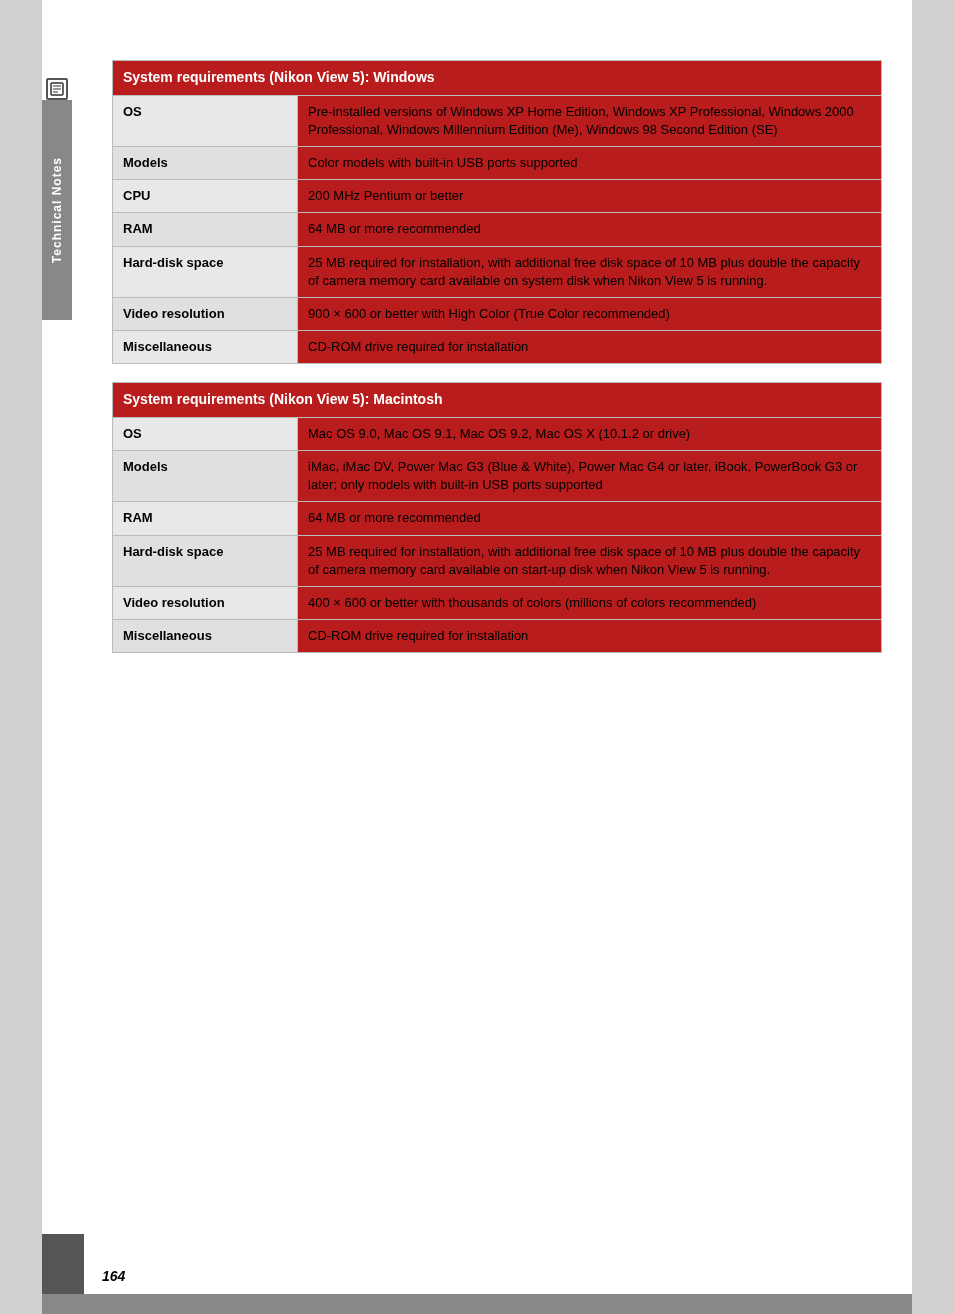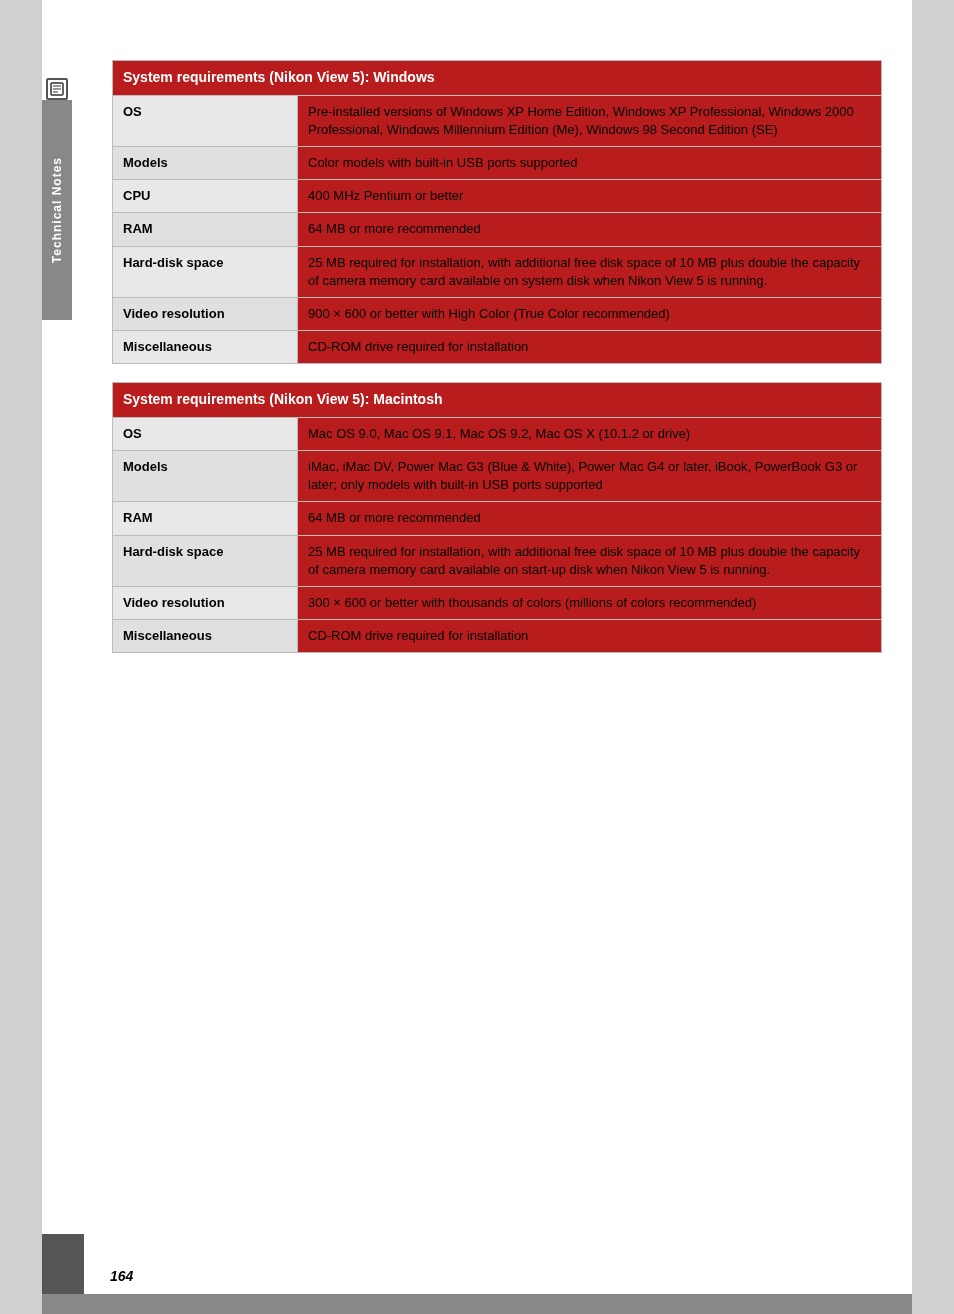--- a/index.html
+++ b/index.html
@@ -106,21 +106,21 @@
       background: #e0e0e0;
     }
 
     .requirements-table tr td:last-child {
       background: #b91c1c;
     }
 
     .page-number {
       position: absolute;
       bottom: 30px;
-      left: 68px;
+      left: 60px;
       font-style: italic;
       font-weight: bold;
       font-size: 14px;
     }
 
     .bottom-bar {
       position: absolute;
       bottom: 0;
       left: 0;
       right: 0;
@@ -167,21 +167,21 @@
       <tr>
       <td>OS</td>
       <td>Pre-installed versions of Windows XP Home Edition, Windows XP Professional, Windows 2000 Professional, Windows Millennium Edition (Me), Windows 98 Second Edition (SE)</td>
     </tr>
           <tr>
       <td>Models</td>
       <td>Color models with built-in USB ports supported</td>
     </tr>
           <tr>
       <td>CPU</td>
-      <td>400 MHz Pentium or better</td>
+      <td>200 MHz Pentium or better</td>
     </tr>
           <tr>
       <td>RAM</td>
       <td>64 MB or more recommended</td>
     </tr>
           <tr>
       <td>Hard-disk space</td>
       <td>25 MB required for installation, with additional free disk space of 10 MB plus double the capacity of camera memory card available on system disk when Nikon View 5 is running.</td>
     </tr>
           <tr>
@@ -213,21 +213,21 @@
           <tr>
       <td>RAM</td>
       <td>64 MB or more recommended</td>
     </tr>
           <tr>
       <td>Hard-disk space</td>
       <td>25 MB required for installation, with additional free disk space of 10 MB plus double the capacity of camera memory card available on start-up disk when Nikon View 5 is running.</td>
     </tr>
           <tr>
       <td>Video resolution</td>
-      <td>300 × 600 or better with thousands of colors (millions of colors recommended)</td>
+      <td>400 × 600 or better with thousands of colors (millions of colors recommended)</td>
     </tr>
           <tr>
       <td>Miscellaneous</td>
       <td>CD-ROM drive required for installation</td>
     </tr>
         </tbody>
     </table>
 
   </div>
 

